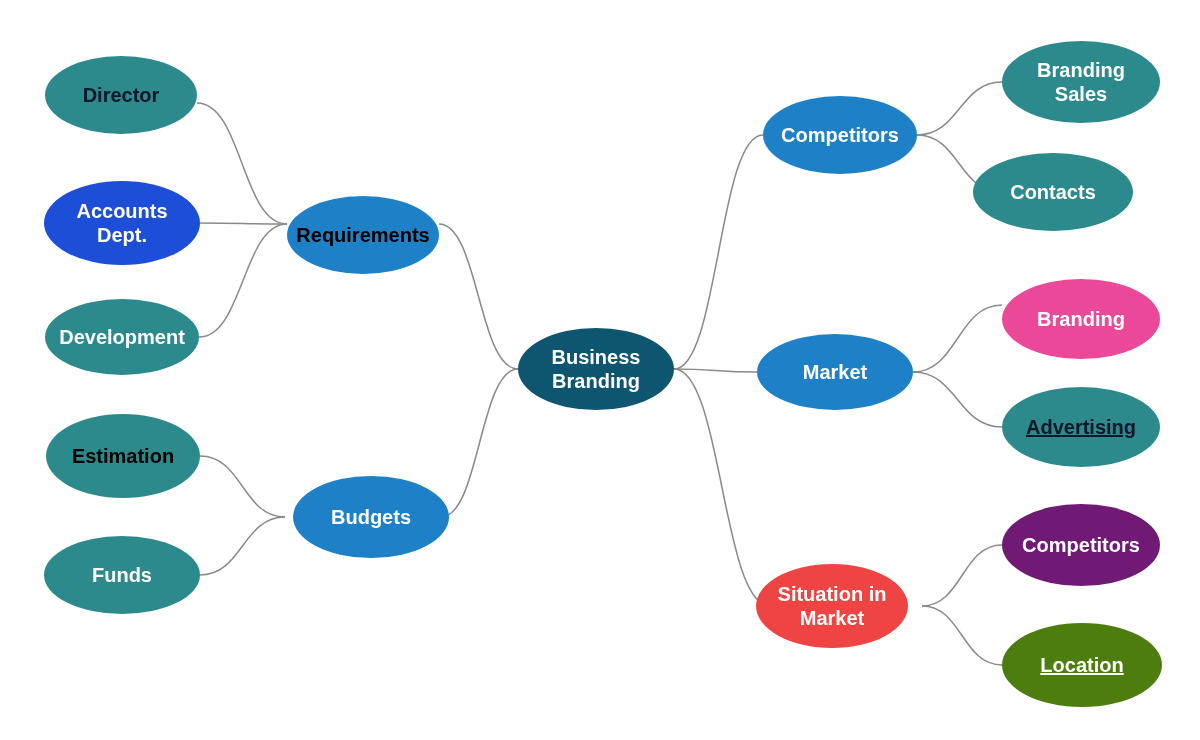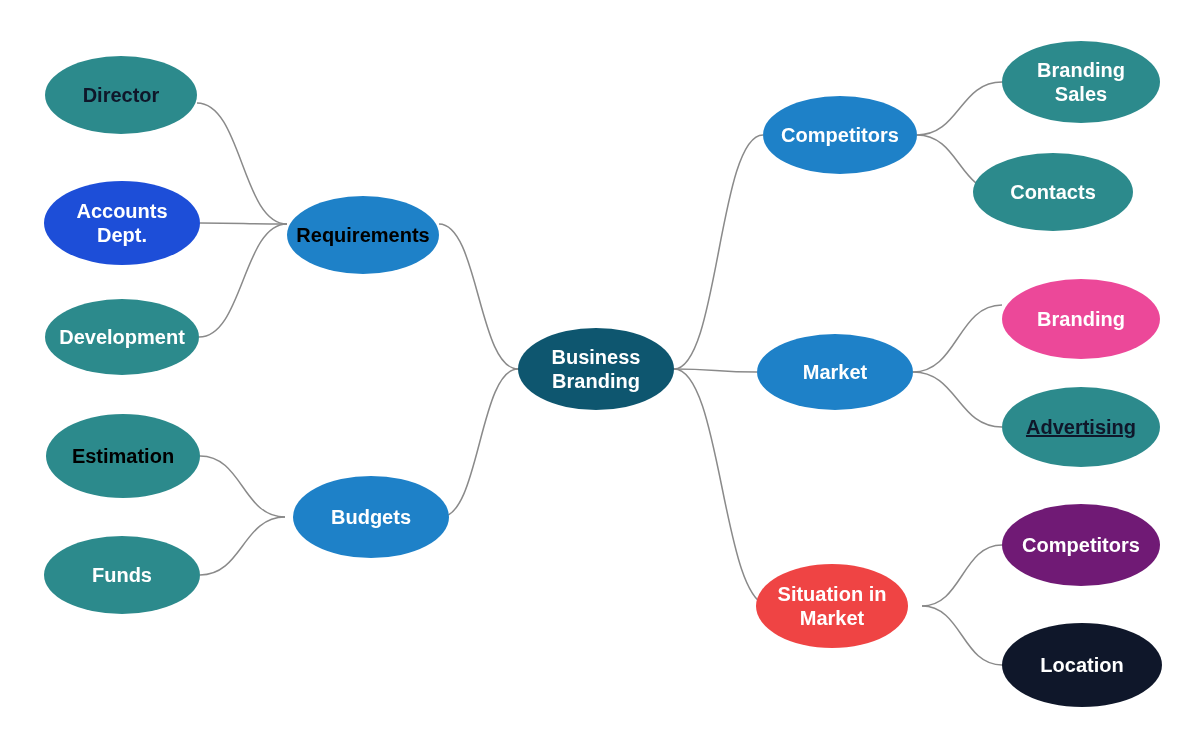--- a/index.html
+++ b/index.html
@@ -78,15 +78,15 @@
       <div class="node branch" style="left: 763px; top: 96px; width: 154px; height: 78px; background: rgb(30, 129, 200); color: rgb(255, 255, 255);">Competitors</div>
       <div class="node branch" style="left: 757px; top: 334px; width: 156px; height: 76px; background: rgb(30, 129, 200); color: rgb(255, 255, 255);">Market</div>
       <div class="node branch" style="left: 756px; top: 564px; width: 152px; height: 84px; background: #ef4444; color: rgb(255, 255, 255);">Situation in
 Market</div>
       <div class="node leaf" style="left: 1002px; top: 41px; width: 158px; height: 82px; background: rgb(44, 138, 140); color: rgb(255, 255, 255);">Branding
 Sales</div>
       <div class="node leaf" style="left: 973px; top: 153px; width: 160px; height: 78px; background: rgb(44, 138, 140); color: rgb(255, 255, 255);">Contacts</div>
       <div class="node leaf" style="left: 1002px; top: 279px; width: 158px; height: 80px; background: #ec4899; color: rgb(255, 255, 255);">Branding</div>
       <div class="node leaf" style="left: 1002px; top: 387px; width: 158px; height: 80px; background: rgb(44, 138, 140); color: #0f172a; text-decoration: underline;">Advertising</div>
       <div class="node leaf" style="left: 1002px; top: 504px; width: 158px; height: 82px; background: #701a75; color: rgb(255, 255, 255);">Competitors</div>
-      <div class="node leaf" style="left: 1002px; top: 623px; width: 160px; height: 84px; background: #0f172a; color: rgb(255, 255, 255);">Location</div>
+      <div class="node leaf" style="left: 1002px; top: 623px; width: 160px; height: 84px; background: #4d7c0f; color: rgb(255, 255, 255); text-decoration: underline;">Location</div>
     </div>
 </div>
 
 </body></html>

